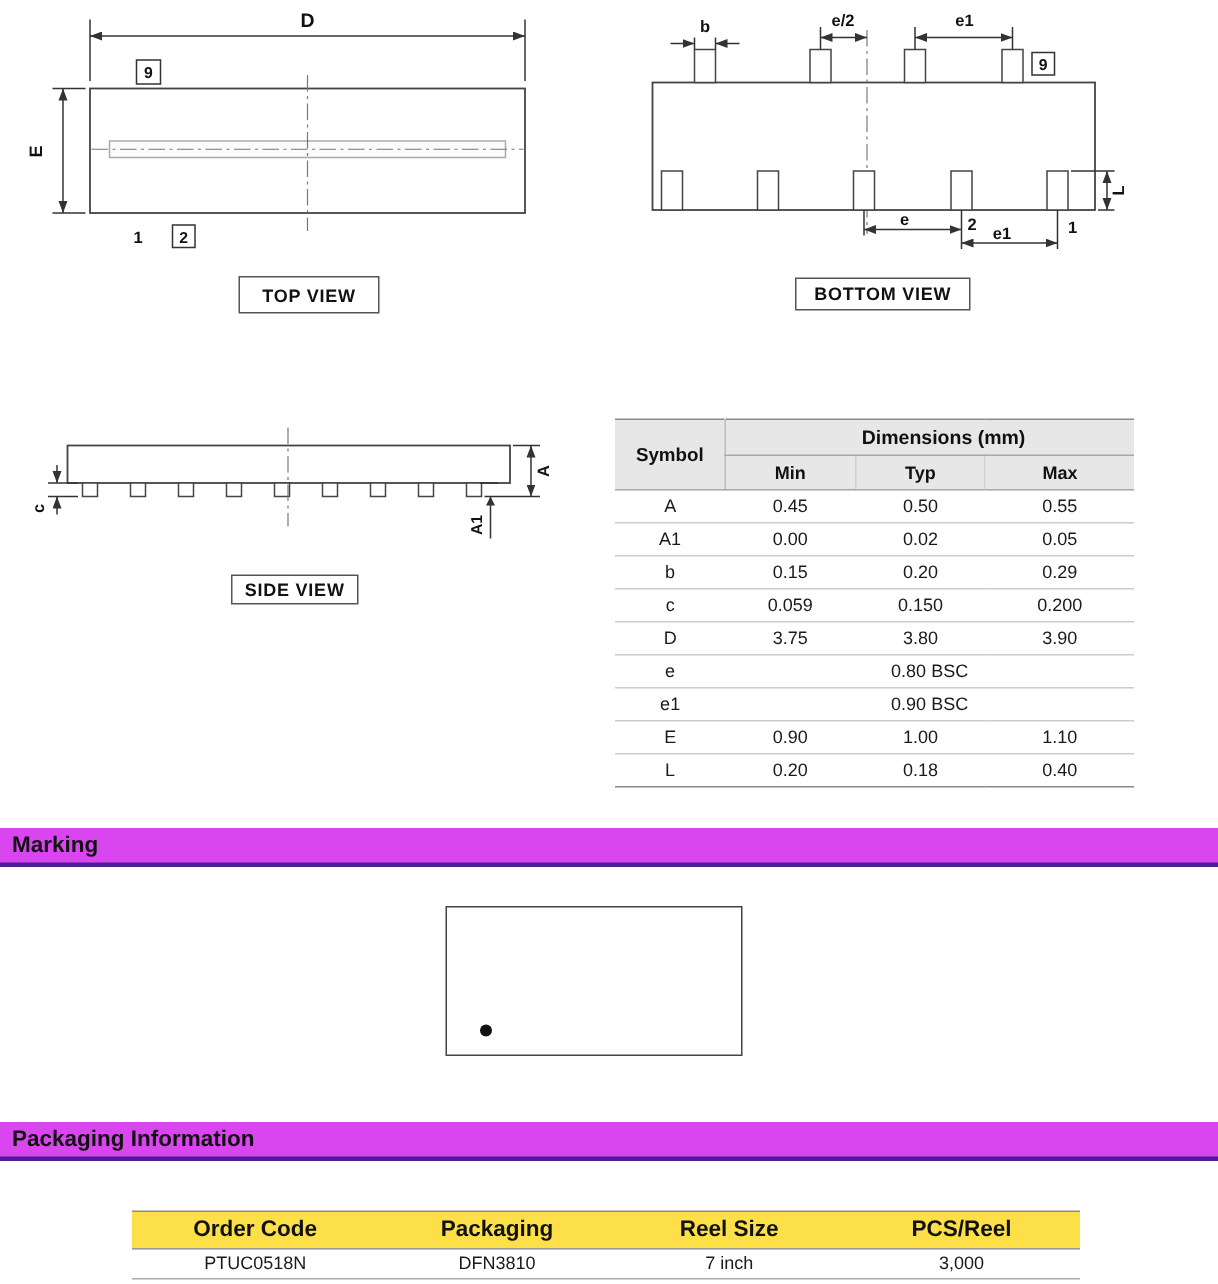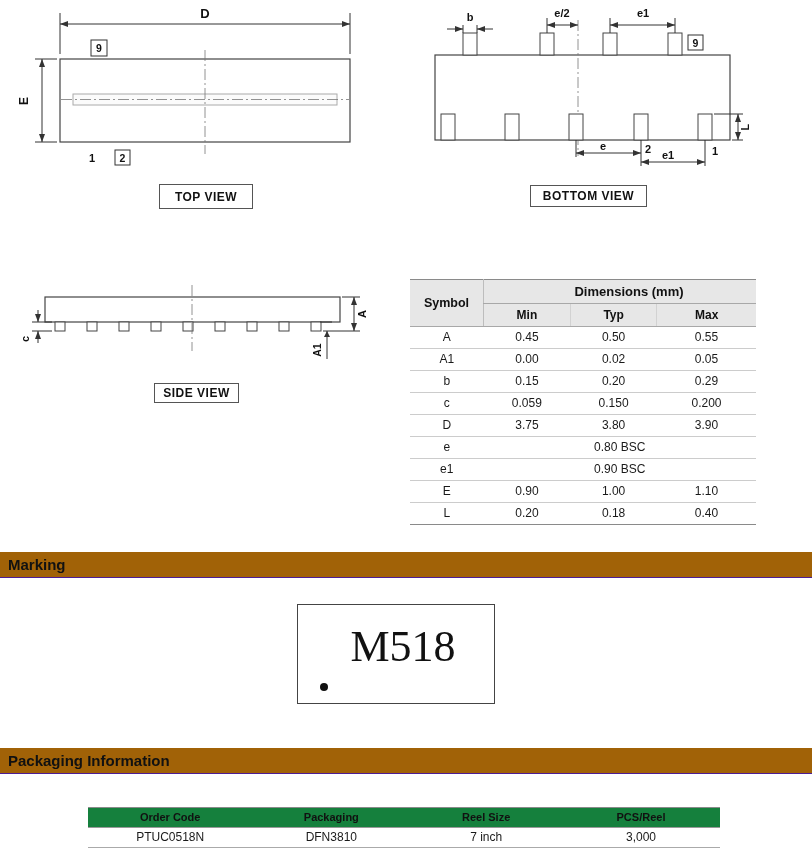--- a/index.html
+++ b/index.html
@@ -14,22 +14,22 @@
   .view-caption {
     position: absolute;
     border: 1px solid #555;
     background: #fff;
     font-weight: bold; font-size: 12px; letter-spacing: .5px;
     display: flex; align-items: center; justify-content: center;
     color: #111;
   }
   .section-bar {
     position: absolute; left: 0; width: 812px; height: 26px;
-    background: #a16207;
-    border-bottom: 1px solid #4c1d95;
+    background: #d946ef;
+    border-bottom: 3px solid #4c1d95;
     display: flex; align-items: center;
     padding-left: 8px;
     font-weight: bold; font-size: 15px; color: #111;
   }
   table { border-collapse: collapse; }
   
   .dims-table {
     position: absolute; left: 410px; top: 279px; width: 346px;
     border-top: 1px solid #8a8a8a; border-bottom: 1px solid #8a8a8a;
     font-size: 12px;
@@ -65,23 +65,23 @@
   .marking-dot {
     position: absolute; left: 22px; bottom: 12px;
     width: 8px; height: 8px; border-radius: 50%; background: #111;
   }
   
   .pkg-table {
     position: absolute; left: 88px; top: 807px; width: 632px;
     border-top: 1px solid #8a8a8a; font-size: 12px;
   }
   .pkg-table th {
-    background: #15803d; font-weight: bold; color: #111;
+    background: #fde047; font-weight: bold; color: #111;
     padding: 3px 2px 4px 2px; border-bottom: 1px solid #999;
-    font-size: 11px;
+    font-size: 15px;
   }
   .pkg-table td {
     text-align: center; padding: 2px 2px 3px 2px;
     border-bottom: 1px solid #aaa; color: #1a1a1a;
   }
   svg text {
     font-family: "Liberation Sans", sans-serif;
     font-weight: bold; fill: #111;
   }
 </style>
@@ -324,21 +324,20 @@
         <td>0.40</td>
       </tr>
     </tbody>
   </table>
 
   <div class="section-bar" style="top:552px">
     <span>Marking</span>
   </div>
 
   <div class="marking-box">
-    <div class="marking-text">M518</div>
     <div class="marking-dot"></div>
   </div>
 
   <div class="section-bar" style="top:748px">
     <span>Packaging Information</span>
   </div>
 
   <table class="pkg-table">
     <thead>
       <tr>

